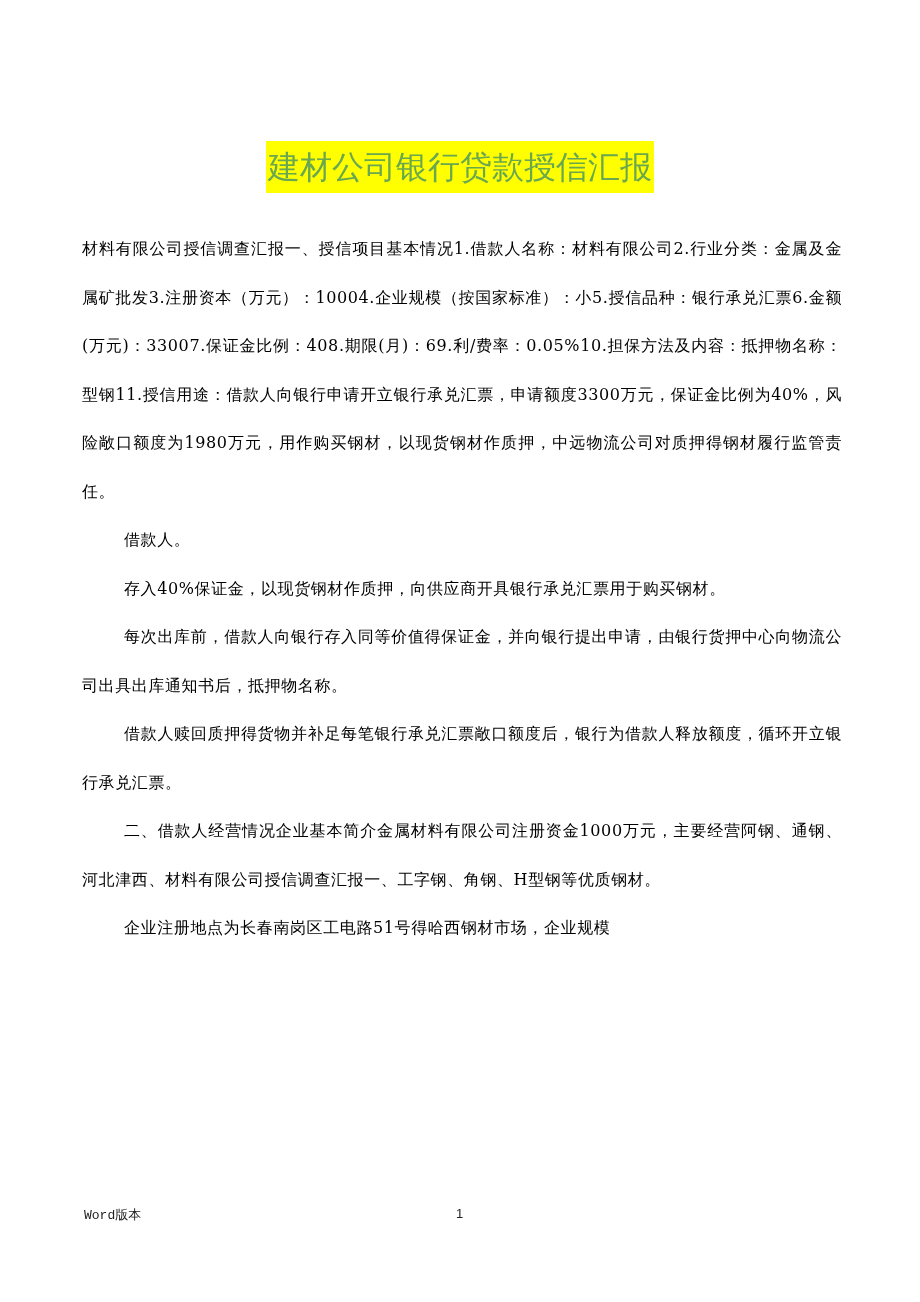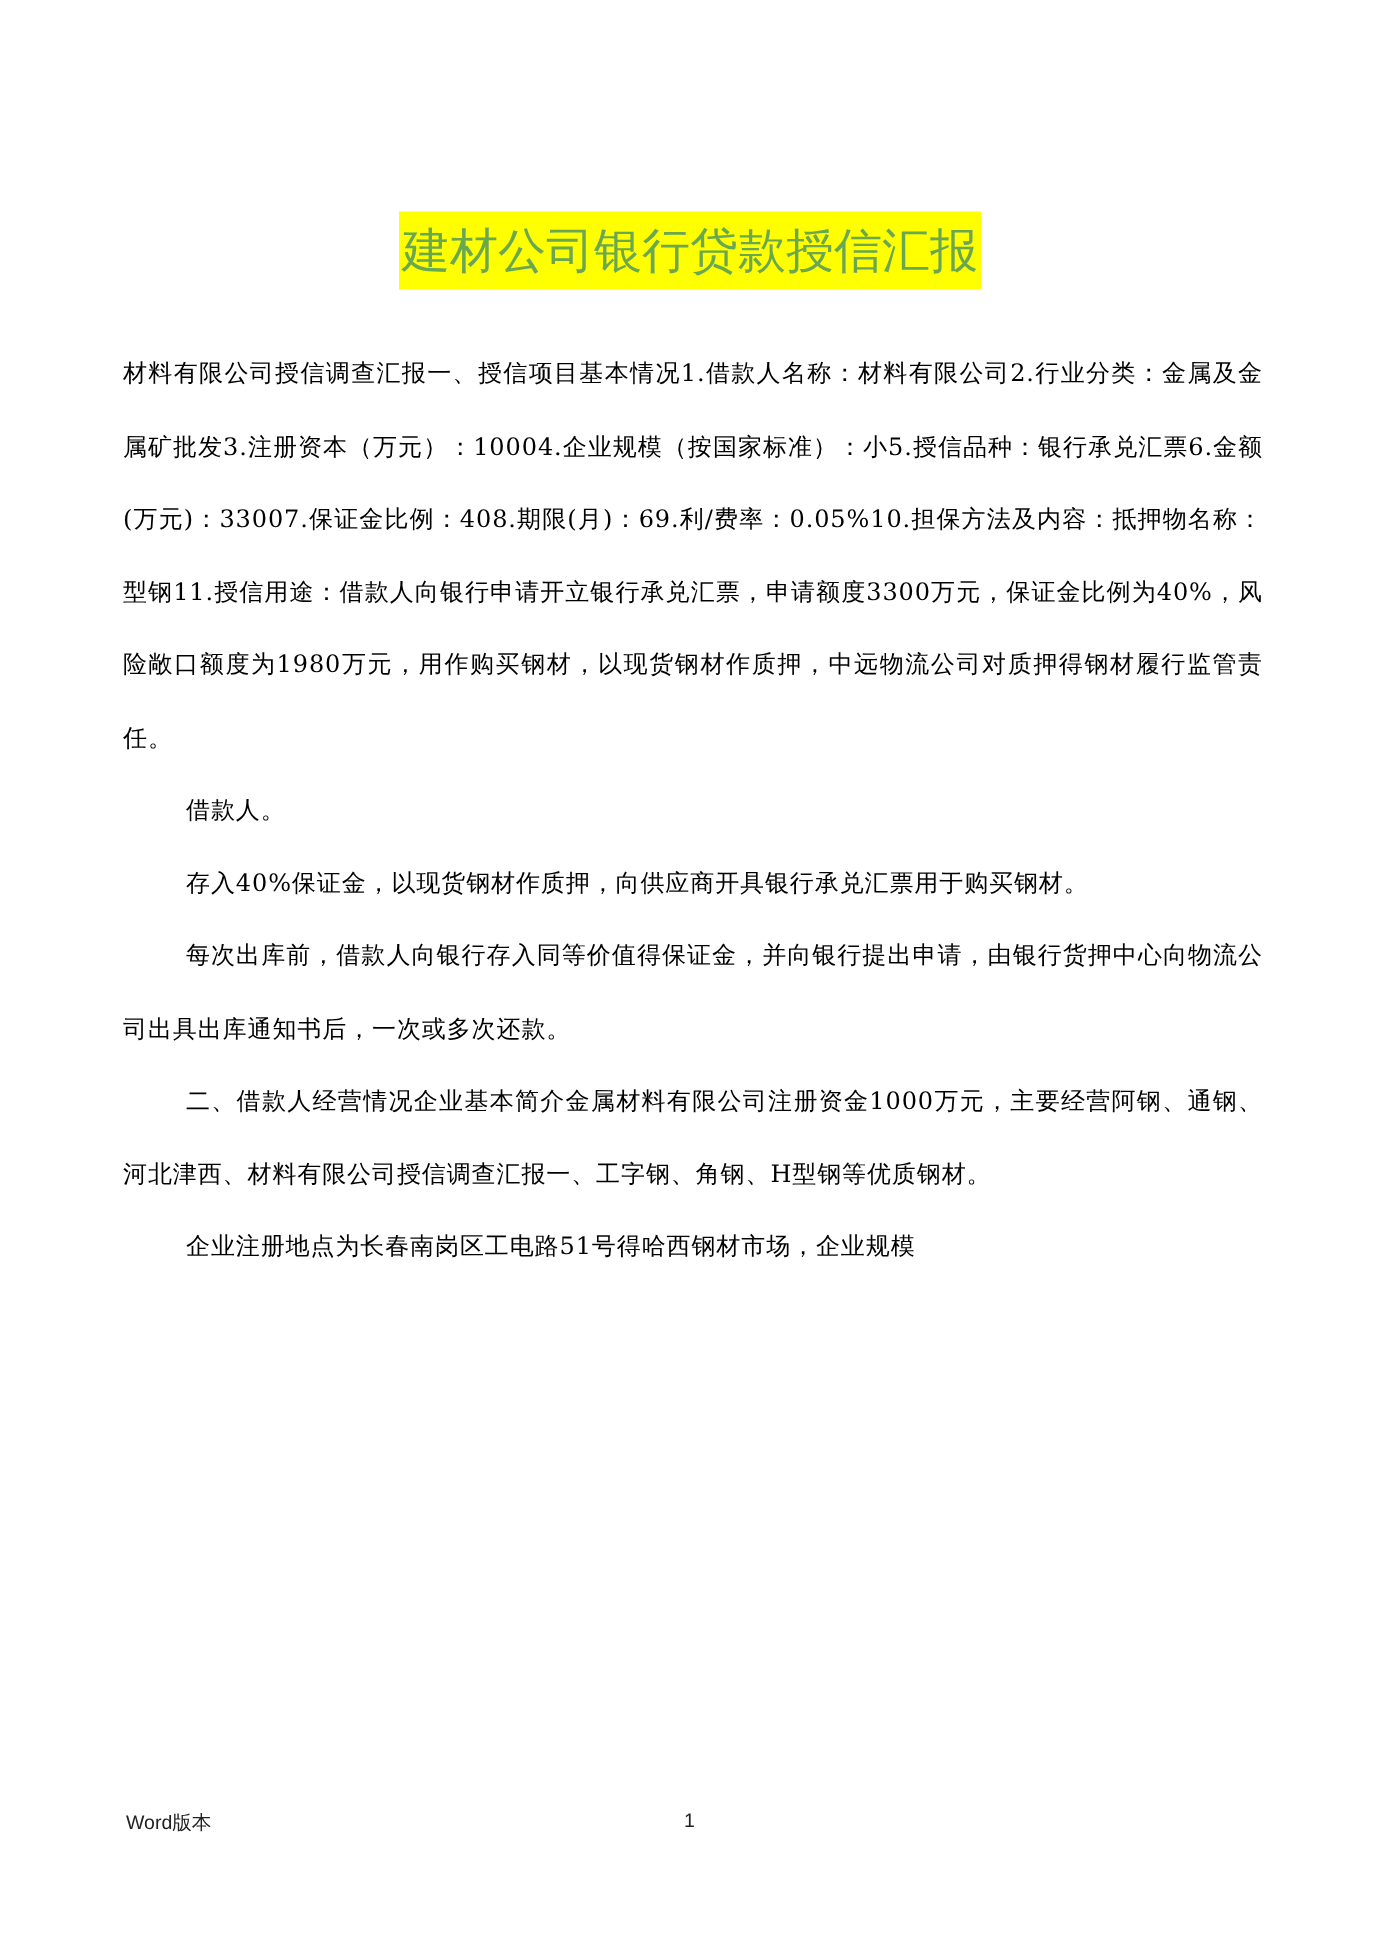--- a/index.html
+++ b/index.html
@@ -30,36 +30,37 @@
       letter-spacing: 0.6px;
       text-align: justify;
     }
     .body-text p { margin: 0; }
     .body-text p.indent { text-indent: 42px; }
     .footer {
       position: absolute; top: 1206px; left: 0; width: 920px;
       font-family: "Liberation Sans", "DejaVu Sans", sans-serif;
       font-size: 13px; color: #222;
     }
-    .footer-left { position: absolute; left: 84px; }
+    .footer-left { position: absolute; left: 84px; font-family: Liberation Mono, monospace; }
     .footer-page { position: absolute; left: 456px; }
   </style>
 </head>
 <body>
 
 <div class="page">
   <div class="title-wrap">
     <span class="title">建材公司银行贷款授信汇报</span>
   </div>
 
   <div class="body-text">
     <p>材料有限公司授信调查汇报一、授信项目基本情况1.借款人名称：材料有限公司2.行业分类：金属及金属矿批发3.注册资本（万元）：10004.企业规模（按国家标准）：小5.授信品种：银行承兑汇票6.金额(万元)：33007.保证金比例：408.期限(月)：69.利/费率：0.05%10.担保方法及内容：抵押物名称：型钢11.授信用途：借款人向银行申请开立银行承兑汇票，申请额度3300万元，保证金比例为40%，风险敞口额度为1980万元，用作购买钢材，以现货钢材作质押，中远物流公司对质押得钢材履行监管责任。</p>
     <p class="indent">借款人。</p>
     <p class="indent">存入40%保证金，以现货钢材作质押，向供应商开具银行承兑汇票用于购买钢材。</p>
-    <p class="indent">每次出库前，借款人向银行存入同等价值得保证金，并向银行提出申请，由银行货押中心向物流公司出具出库通知书后，一次或多次还款。</p>
+    <p class="indent">每次出库前，借款人向银行存入同等价值得保证金，并向银行提出申请，由银行货押中心向物流公司出具出库通知书后，抵押物名称。</p>
+    <p class="indent">借款人赎回质押得货物并补足每笔银行承兑汇票敞口额度后，银行为借款人释放额度，循环开立银行承兑汇票。</p>
     <p class="indent">二、借款人经营情况企业基本简介金属材料有限公司注册资金1000万元，主要经营阿钢、通钢、河北津西、材料有限公司授信调查汇报一、工字钢、角钢、H型钢等优质钢材。</p>
     <p class="indent">企业注册地点为长春南岗区工电路51号得哈西钢材市场，企业规模</p>
   </div>
 
   <div class="footer">
     <span class="footer-left">Word版本</span>
     <span class="footer-page">1</span>
   </div>
 </div>
 

